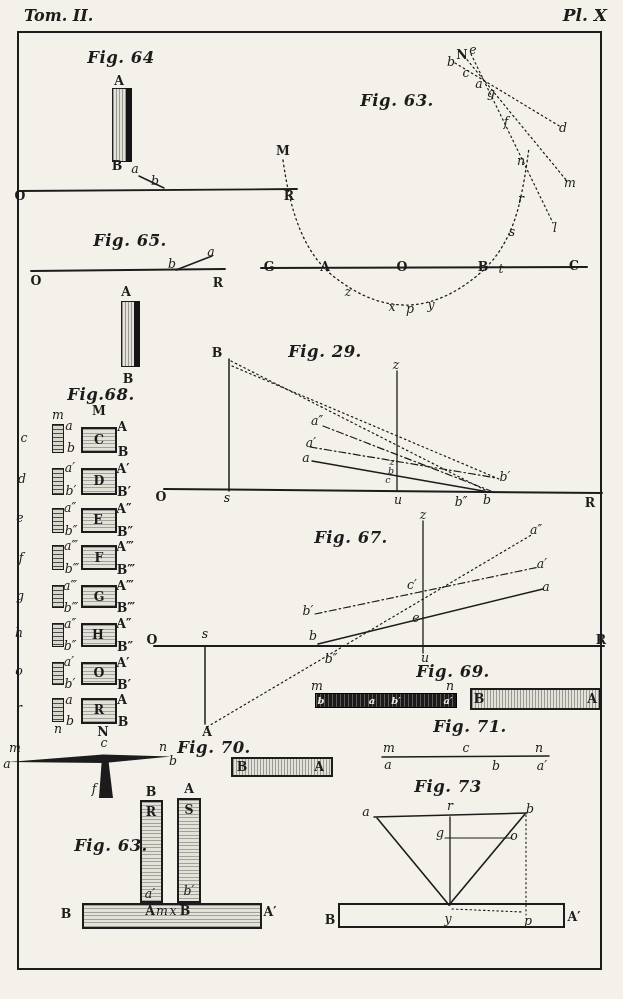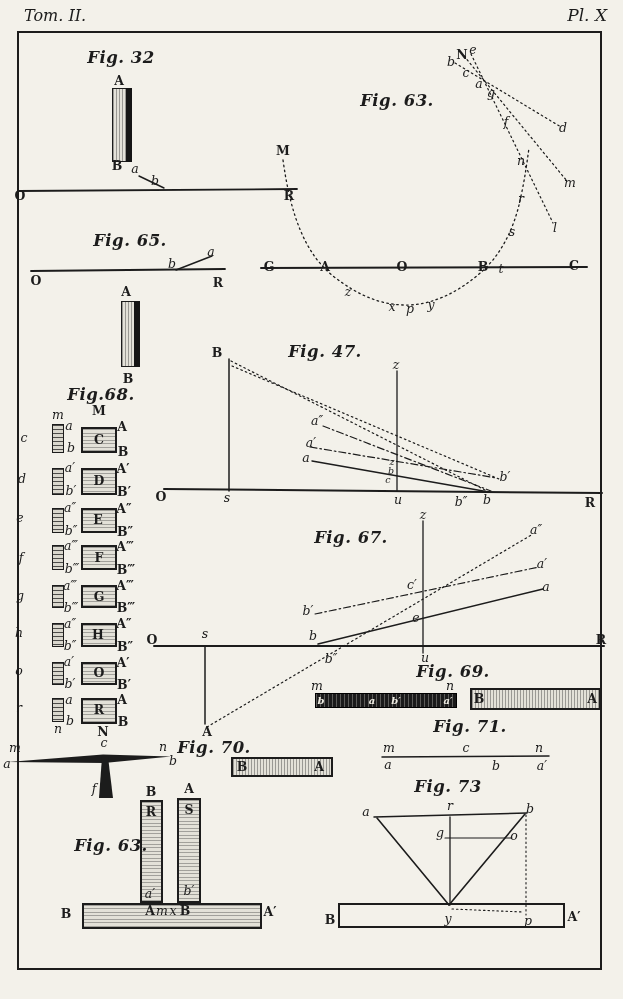--- a/index.html
+++ b/index.html
@@ -1,20 +1,20 @@
 <!DOCTYPE html>
 <html><head>
 <meta charset="utf-8">
 <style>
   html,body{margin:0;padding:0;background:#dcdad2;}
   .plate{position:relative;width:623px;height:999px;background:#f3f1ea;
          font-family:"DejaVu Serif","Liberation Serif",serif;color:#1c1c1c;overflow:hidden;}
   .frame{position:absolute;left:17px;top:31px;width:585px;height:939px;
          border:2.5px solid #1c1c1c;box-sizing:border-box;}
-  .outer-label{position:absolute;font-style:italic;font-weight:400;white-space:nowrap;}
+  .outer-label{position:absolute;font-style:italic;font-weight:700;white-space:nowrap;}
   .tom{left:24px;top:6px;font-size:16px;}
   .pl{right:16px;top:5px;font-size:17px;}
   .engraver{right:14px;top:975px;font-size:13.5px;}
   
   .rect{position:absolute;box-sizing:border-box;}
   .box{border:2px solid #1c1c1c;}
   .thin{border:1.3px solid #1c1c1c;}
   .hatch-h{background:repeating-linear-gradient(180deg, rgba(40,40,40,.38) 0 1px, rgba(0,0,0,.04) 1px 3.5px),#eceae1;}
   .hatch-v{background:repeating-linear-gradient(90deg, rgba(40,40,40,.42) 0 1px, rgba(0,0,0,.04) 1px 3px),#eceae1;}
   .hatch-strong{background:repeating-linear-gradient(180deg, rgba(25,25,25,.75) 0 1.3px, rgba(0,0,0,.06) 1.3px 4px),#e7e4da;}
@@ -111,21 +111,21 @@
       <line x1="377" y1="818" x2="449" y2="905" stroke-width="1.6"></line>
       <line x1="525" y1="814" x2="449" y2="905" stroke-width="1.6"></line>
       <line x1="450" y1="817" x2="450" y2="905" stroke-width="1.3"></line>
       <line x1="445" y1="838" x2="512" y2="838" stroke-width="1.2"></line>
       <path d="M526,815 L526,915" stroke-width="1.1" stroke-dasharray="1.5 3"></path>
       <path d="M452,909 L523,912" stroke-width="1.1" stroke-dasharray="1.5 3"></path>
     </g>
   </svg>
 
   <div id="labels">
-      <span class="lbl caption" style="left: 121px; top: 58px;">Fig. 32</span>
+      <span class="lbl caption" style="left: 121px; top: 58px;">Fig. 64</span>
       <span class="lbl cap" style="left: 119px; top: 81px;">A</span>
       <span class="lbl cap" style="left: 117px; top: 166px;">B</span>
       <span class="lbl" style="left: 135px; top: 169px;">a</span>
       <span class="lbl" style="left: 155px; top: 181px;">b</span>
       <span class="lbl cap" style="left: 20px; top: 196px;">O</span>
       <span class="lbl cap" style="left: 289px; top: 196px;">R</span>
       <span class="lbl caption" style="left: 130px; top: 241px;">Fig. 65.</span>
       <span class="lbl cap" style="left: 36px; top: 281px;">O</span>
       <span class="lbl cap" style="left: 218px; top: 283px;">R</span>
       <span class="lbl" style="left: 172px; top: 264px;">b</span>
@@ -150,21 +150,21 @@
       <span class="lbl cap" style="left: 269px; top: 267px;">G</span>
       <span class="lbl cap" style="left: 325px; top: 267px;">A</span>
       <span class="lbl cap" style="left: 402px; top: 267px;">O</span>
       <span class="lbl cap" style="left: 483px; top: 267px;">B</span>
       <span class="lbl" style="left: 501px; top: 269px;">t</span>
       <span class="lbl cap" style="left: 574px; top: 266px;">C</span>
       <span class="lbl" style="left: 348px; top: 292px;">z</span>
       <span class="lbl" style="left: 392px; top: 307px;">x</span>
       <span class="lbl" style="left: 410px; top: 309px;">p</span>
       <span class="lbl" style="left: 431px; top: 305px;">y</span>
-      <span class="lbl caption" style="left: 325px; top: 352px;">Fig. 47.</span>
+      <span class="lbl caption" style="left: 325px; top: 352px;">Fig. 29.</span>
       <span class="lbl cap" style="left: 217px; top: 353px;">B</span>
       <span class="lbl" style="left: 396px; top: 365px;">z</span>
       <span class="lbl" style="left: 317px; top: 421px;">a″</span>
       <span class="lbl" style="left: 311px; top: 443px;">a′</span>
       <span class="lbl" style="left: 306px; top: 458px;">a</span>
       <span class="lbl" style="left: 505px; top: 477px;">b′</span>
       <span class="lbl cap" style="left: 161px; top: 497px;">O</span>
       <span class="lbl" style="left: 227px; top: 498px;">s</span>
       <span class="lbl" style="left: 398px; top: 500px;">u</span>
       <span class="lbl" style="left: 461px; top: 502px;">b″</span>

